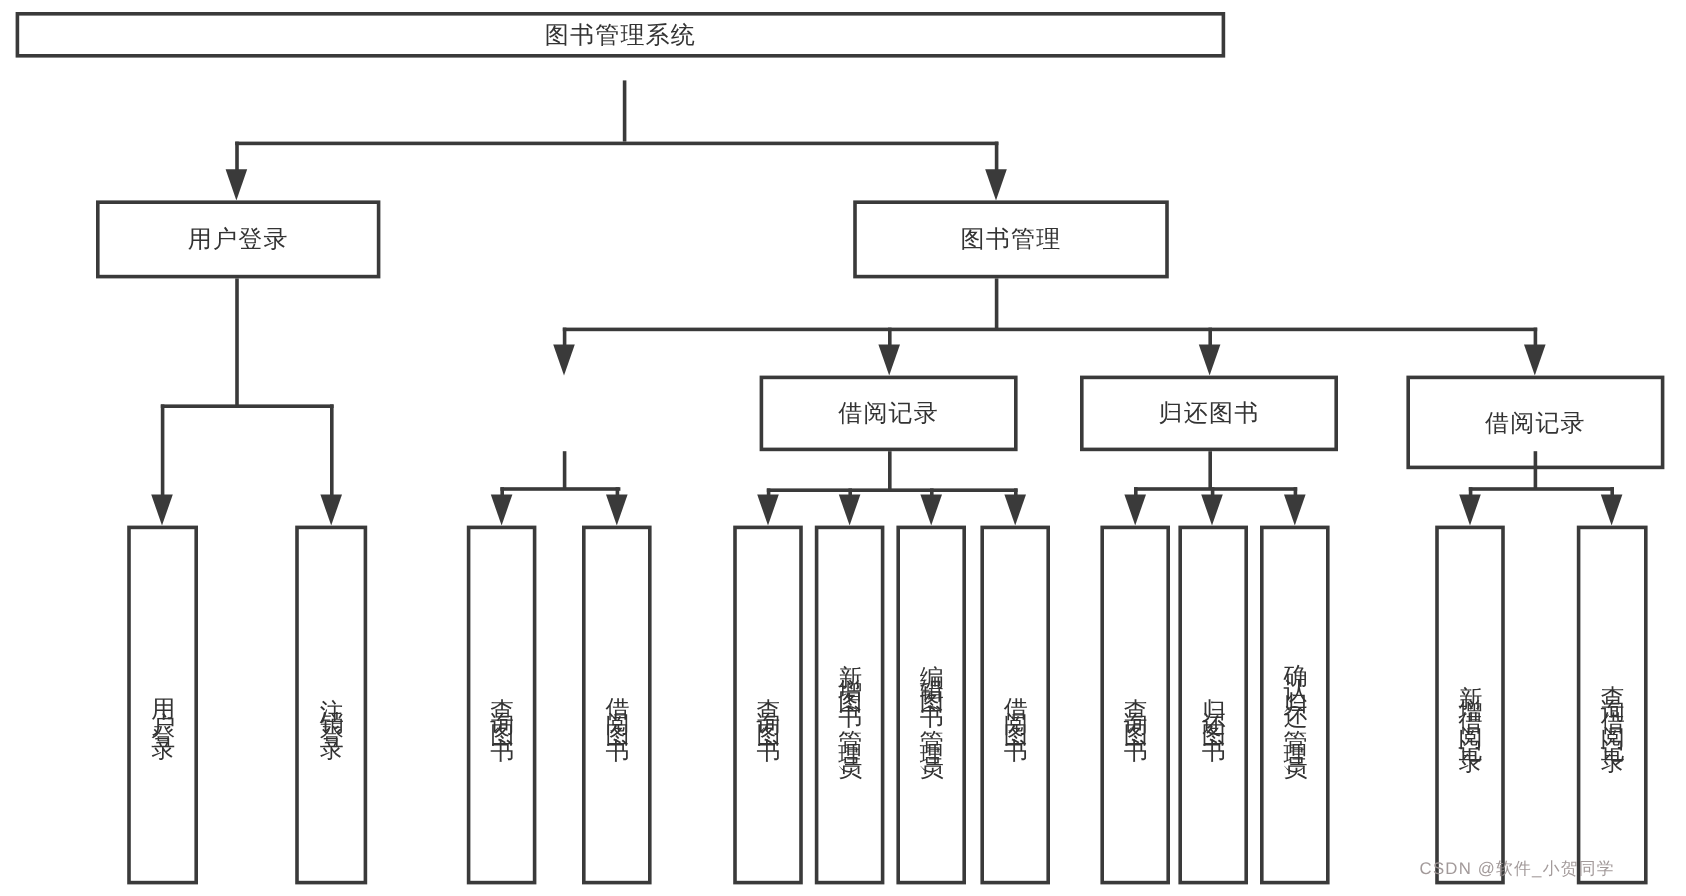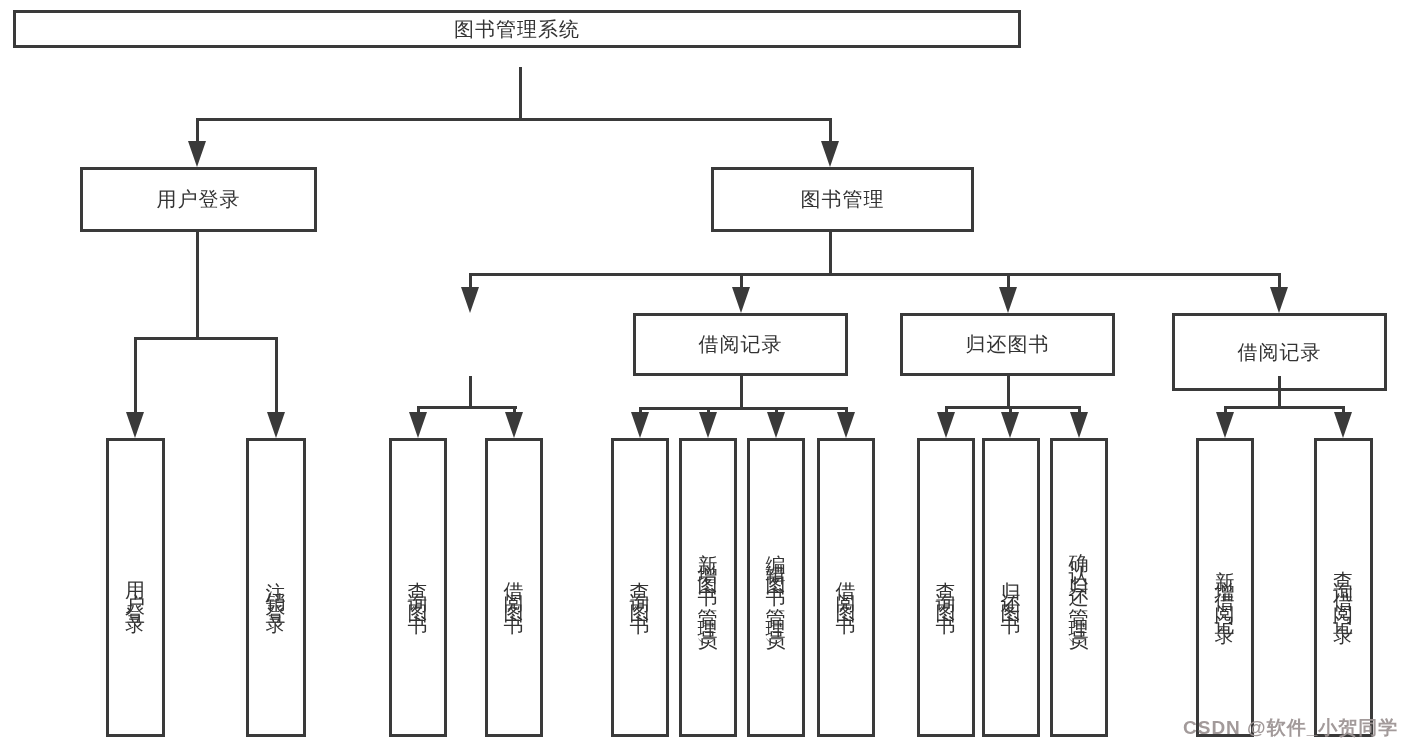--- a/index.html
+++ b/index.html
@@ -40,27 +40,26 @@
   .v{position:absolute;width:3px;background:var(--line,#3a3a3a);}
   .h{position:absolute;height:3px;background:var(--line,#3a3a3a);}
   .arrow{
     position:absolute;width:0;height:0;
     border-left:9px solid transparent;
     border-right:9px solid transparent;
     border-top:26px solid var(--line,#3a3a3a);
   }
   .watermark{
     position:absolute;
-    font-size:19px;
+    font-size:14px;
     color:var(--wm,#9e9595);
     letter-spacing:1px;
     z-index:5;
     white-space:nowrap;
     opacity:.95;
-    font-weight:bold;
   }
 </style>
 </head>
 <body>
 
 <div class="stage">
 
   <div class="box" style="left:13px;top:10px;width:1008px;height:38px;">图书管理系统</div>
 
   <div class="v" style="left:519px;top:67px;height:51px;"></div>

